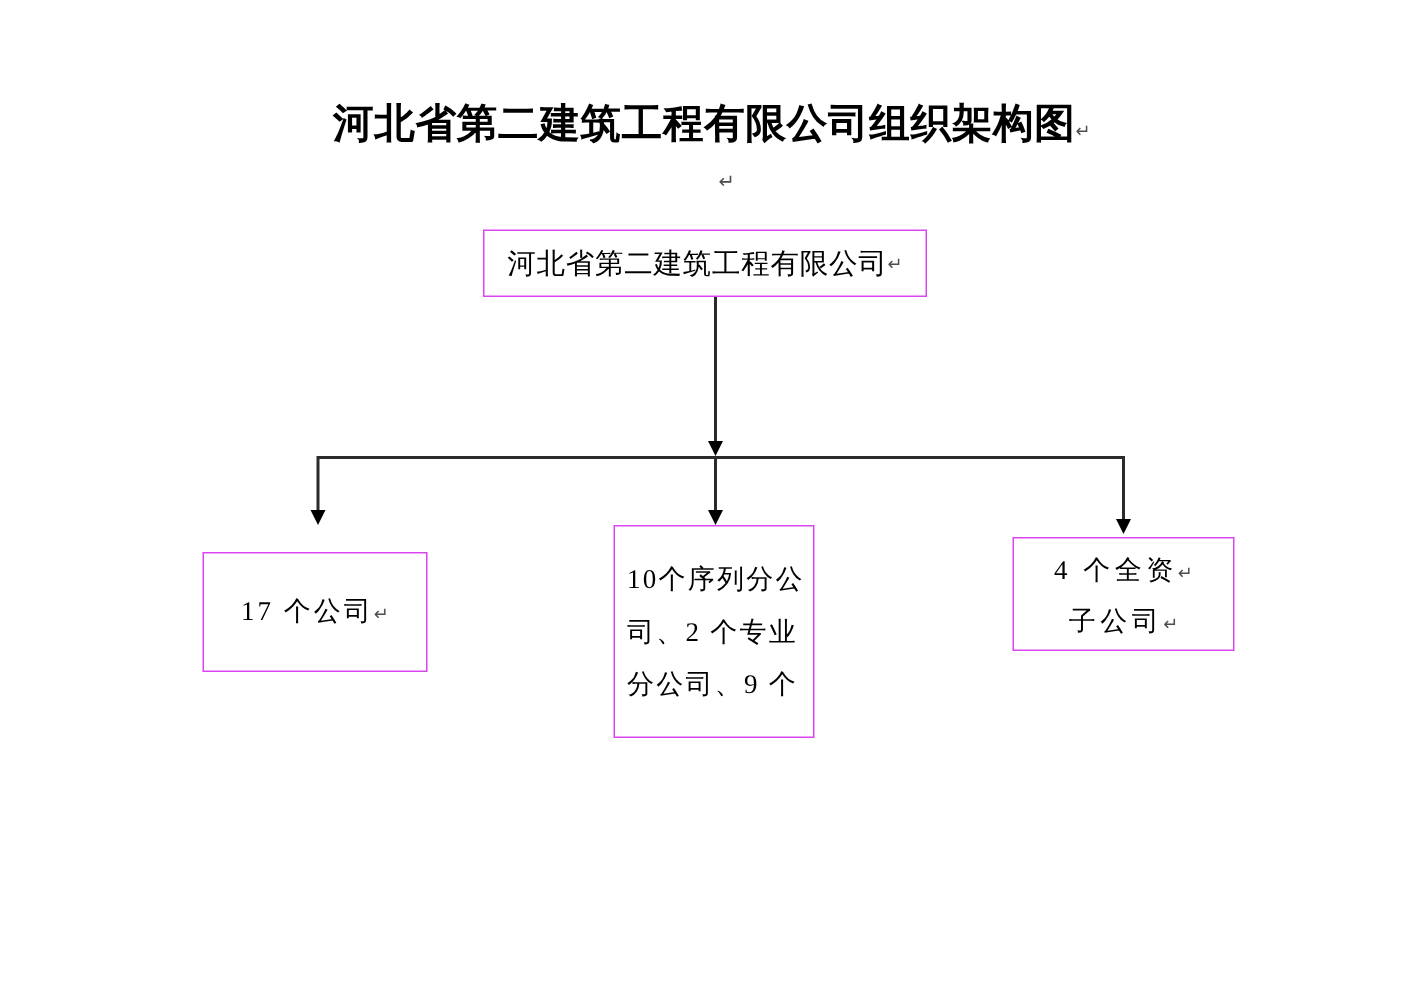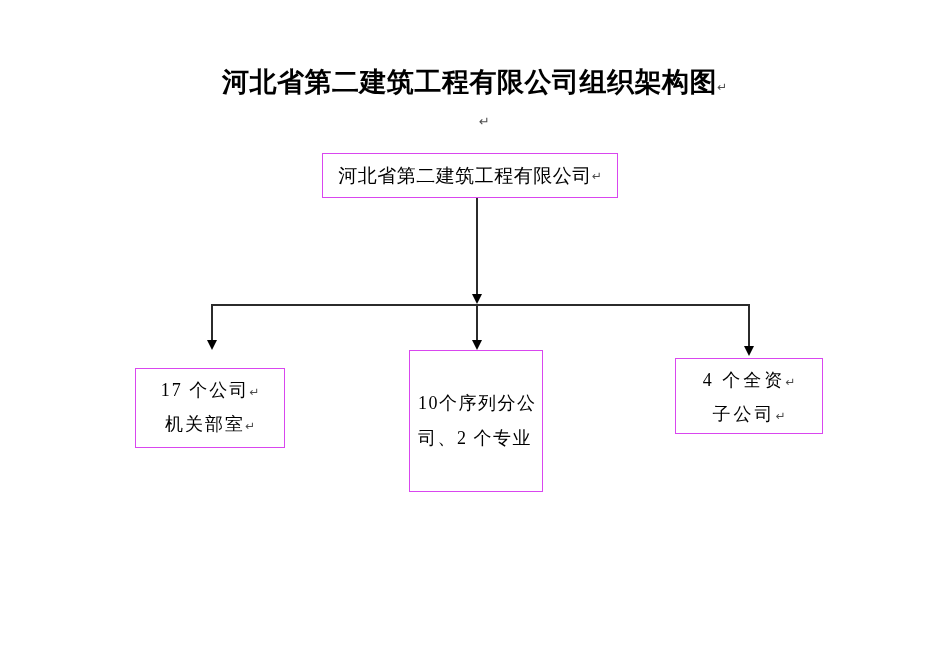--- a/index.html
+++ b/index.html
@@ -73,26 +73,26 @@
   <div class="hline h-span"></div>
   <div class="vline v-left"></div>
   <div class="arrow-down a-left"></div>
   <div class="vline v-mid"></div>
   <div class="arrow-down a-mid"></div>
   <div class="vline v-right"></div>
   <div class="arrow-down a-right"></div>
 
   <div class="box box-left">
     <div class="line-row"><span>17 个公司</span><span class="mark">↵</span></div>
-    <div class="line-row"><span>机关部室</span><span class="mark">↵</span></div>
   </div>
 
   <div class="box box-mid">
     <div class="line-row"><span>10个序列分公</span></div>
     <div class="line-row"><span>司、2 个专业</span></div>
+    <div class="line-row"><span>分公司、9 个</span></div>
   </div>
 
   <div class="box box-right">
     <div class="line-row"><span>4 个全资</span><span class="mark">↵</span></div>
     <div class="line-row"><span>子公司</span><span class="mark">↵</span></div>
   </div>
 
 </div>
 
 </body></html>

